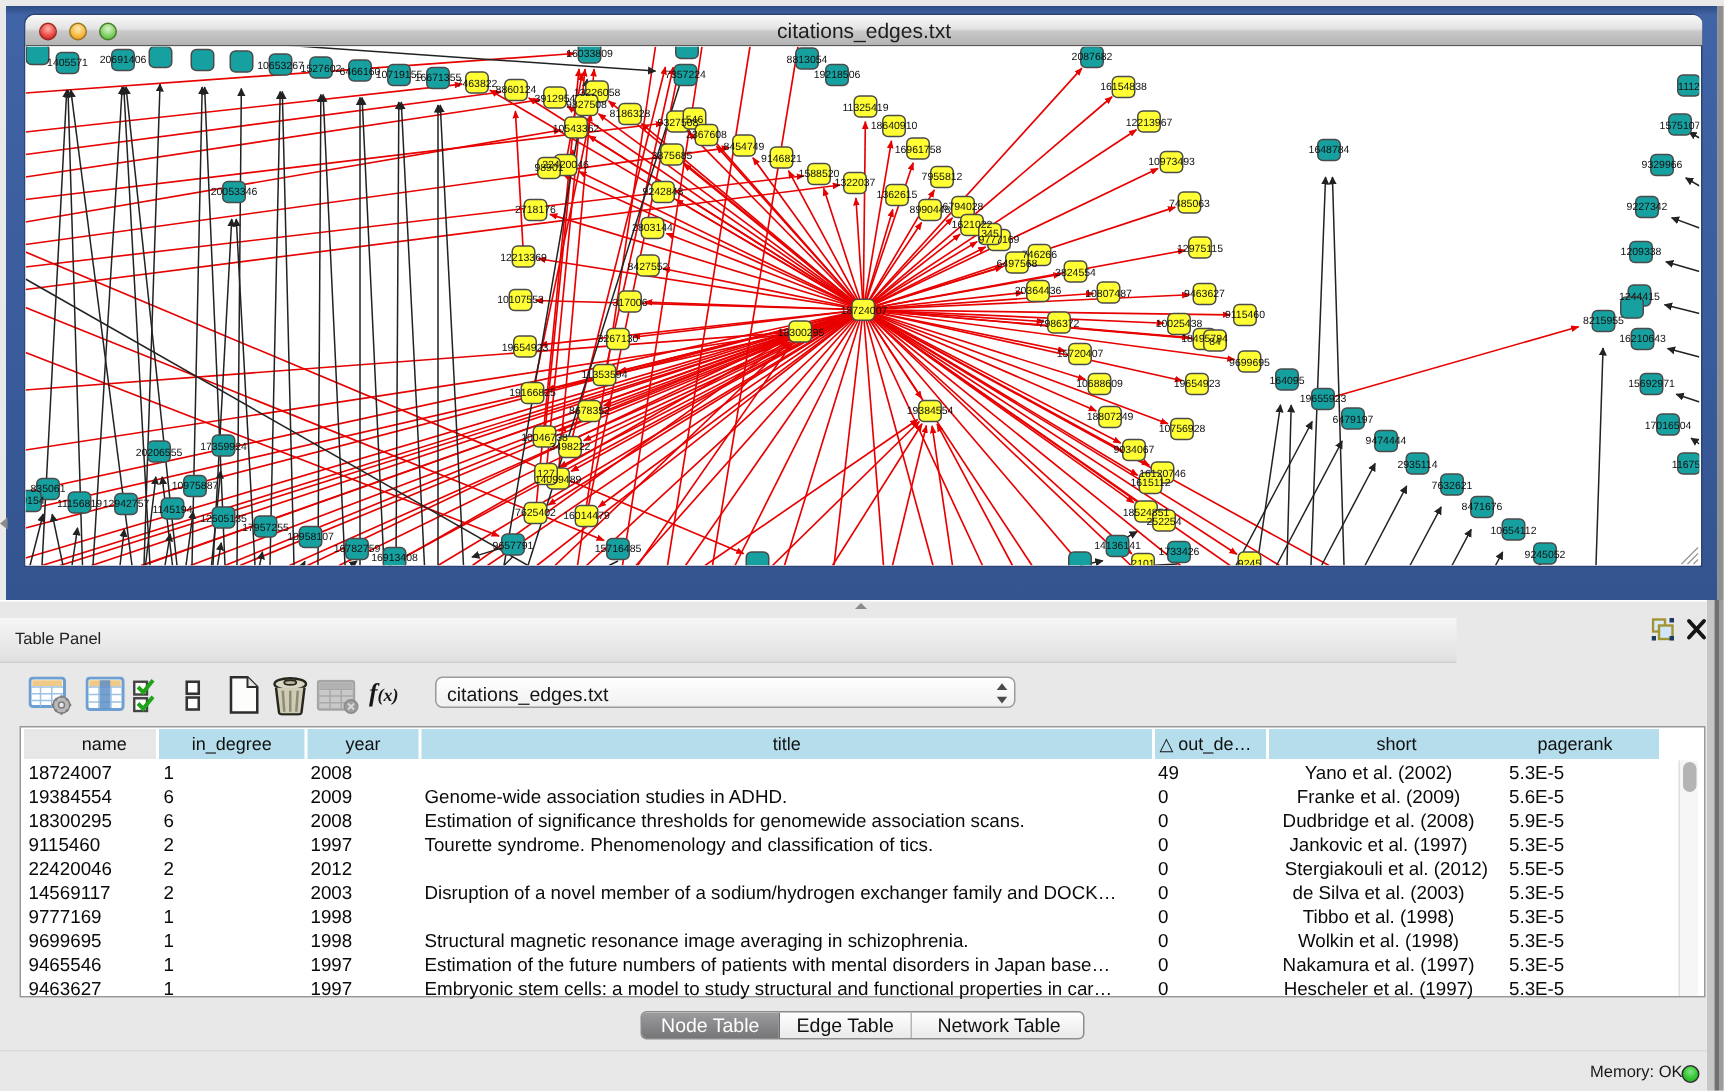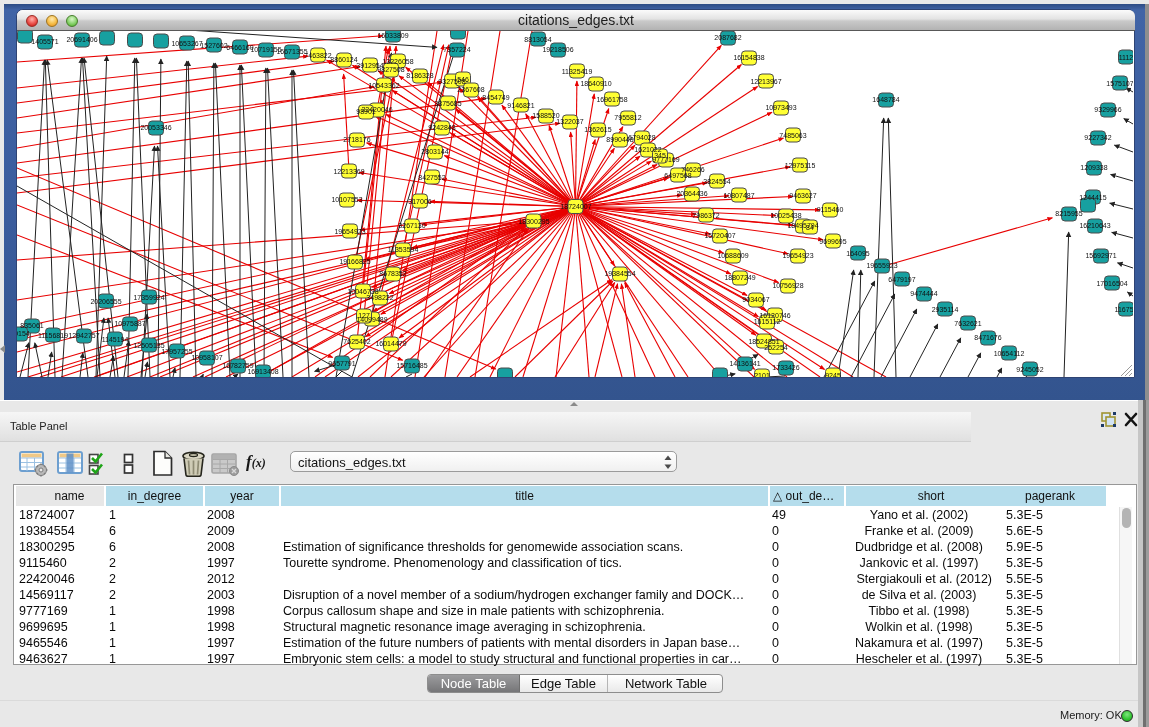--- a/index.html
+++ b/index.html
@@ -666,20 +666,21 @@
       <span class="c" style="left:95px">1</span>
       <span class="c" style="left:193px">2008</span>
       <span class="c" style="left:758px">49</span>
       <span class="c" style="left:832px;width:146px;text-align:center">Yano et al. (2002)</span>
       <span class="c" style="left:992px">5.3E-5</span>
     </div>
 <div class="tr" style="top:38px">
       <span class="c" style="left:5px">19384554</span>
       <span class="c" style="left:95px">6</span>
       <span class="c" style="left:193px">2009</span>
+      <span class="c" style="left:269px;width:484px;overflow:hidden;white-space:nowrap">Genome-wide association studies in ADHD.</span>
       <span class="c" style="left:758px">0</span>
       <span class="c" style="left:832px;width:146px;text-align:center">Franke et al. (2009)</span>
       <span class="c" style="left:992px">5.6E-5</span>
     </div>
 <div class="tr" style="top:54px">
       <span class="c" style="left:5px">18300295</span>
       <span class="c" style="left:95px">6</span>
       <span class="c" style="left:193px">2008</span>
       <span class="c" style="left:269px;width:484px;overflow:hidden;white-space:nowrap">Estimation of significance thresholds for genomewide association scans.</span>
       <span class="c" style="left:758px">0</span>
@@ -709,21 +710,20 @@
       <span class="c" style="left:193px">2003</span>
       <span class="c" style="left:269px;width:484px;overflow:hidden;white-space:nowrap">Disruption of a novel member of a sodium/hydrogen exchanger family and DOCK…</span>
       <span class="c" style="left:758px">0</span>
       <span class="c" style="left:832px;width:146px;text-align:center">de Silva et al. (2003)</span>
       <span class="c" style="left:992px">5.3E-5</span>
     </div>
 <div class="tr" style="top:118px">
       <span class="c" style="left:5px">9777169</span>
       <span class="c" style="left:95px">1</span>
       <span class="c" style="left:193px">1998</span>
-      <span class="c" style="left:269px;width:484px;overflow:hidden;white-space:nowrap">Corpus callosum shape and size in male patients with schizophrenia.</span>
       <span class="c" style="left:758px">0</span>
       <span class="c" style="left:832px;width:146px;text-align:center">Tibbo et al. (1998)</span>
       <span class="c" style="left:992px">5.3E-5</span>
     </div>
 <div class="tr" style="top:134px">
       <span class="c" style="left:5px">9699695</span>
       <span class="c" style="left:95px">1</span>
       <span class="c" style="left:193px">1998</span>
       <span class="c" style="left:269px;width:484px;overflow:hidden;white-space:nowrap">Structural magnetic resonance image averaging in schizophrenia.</span>
       <span class="c" style="left:758px">0</span>

